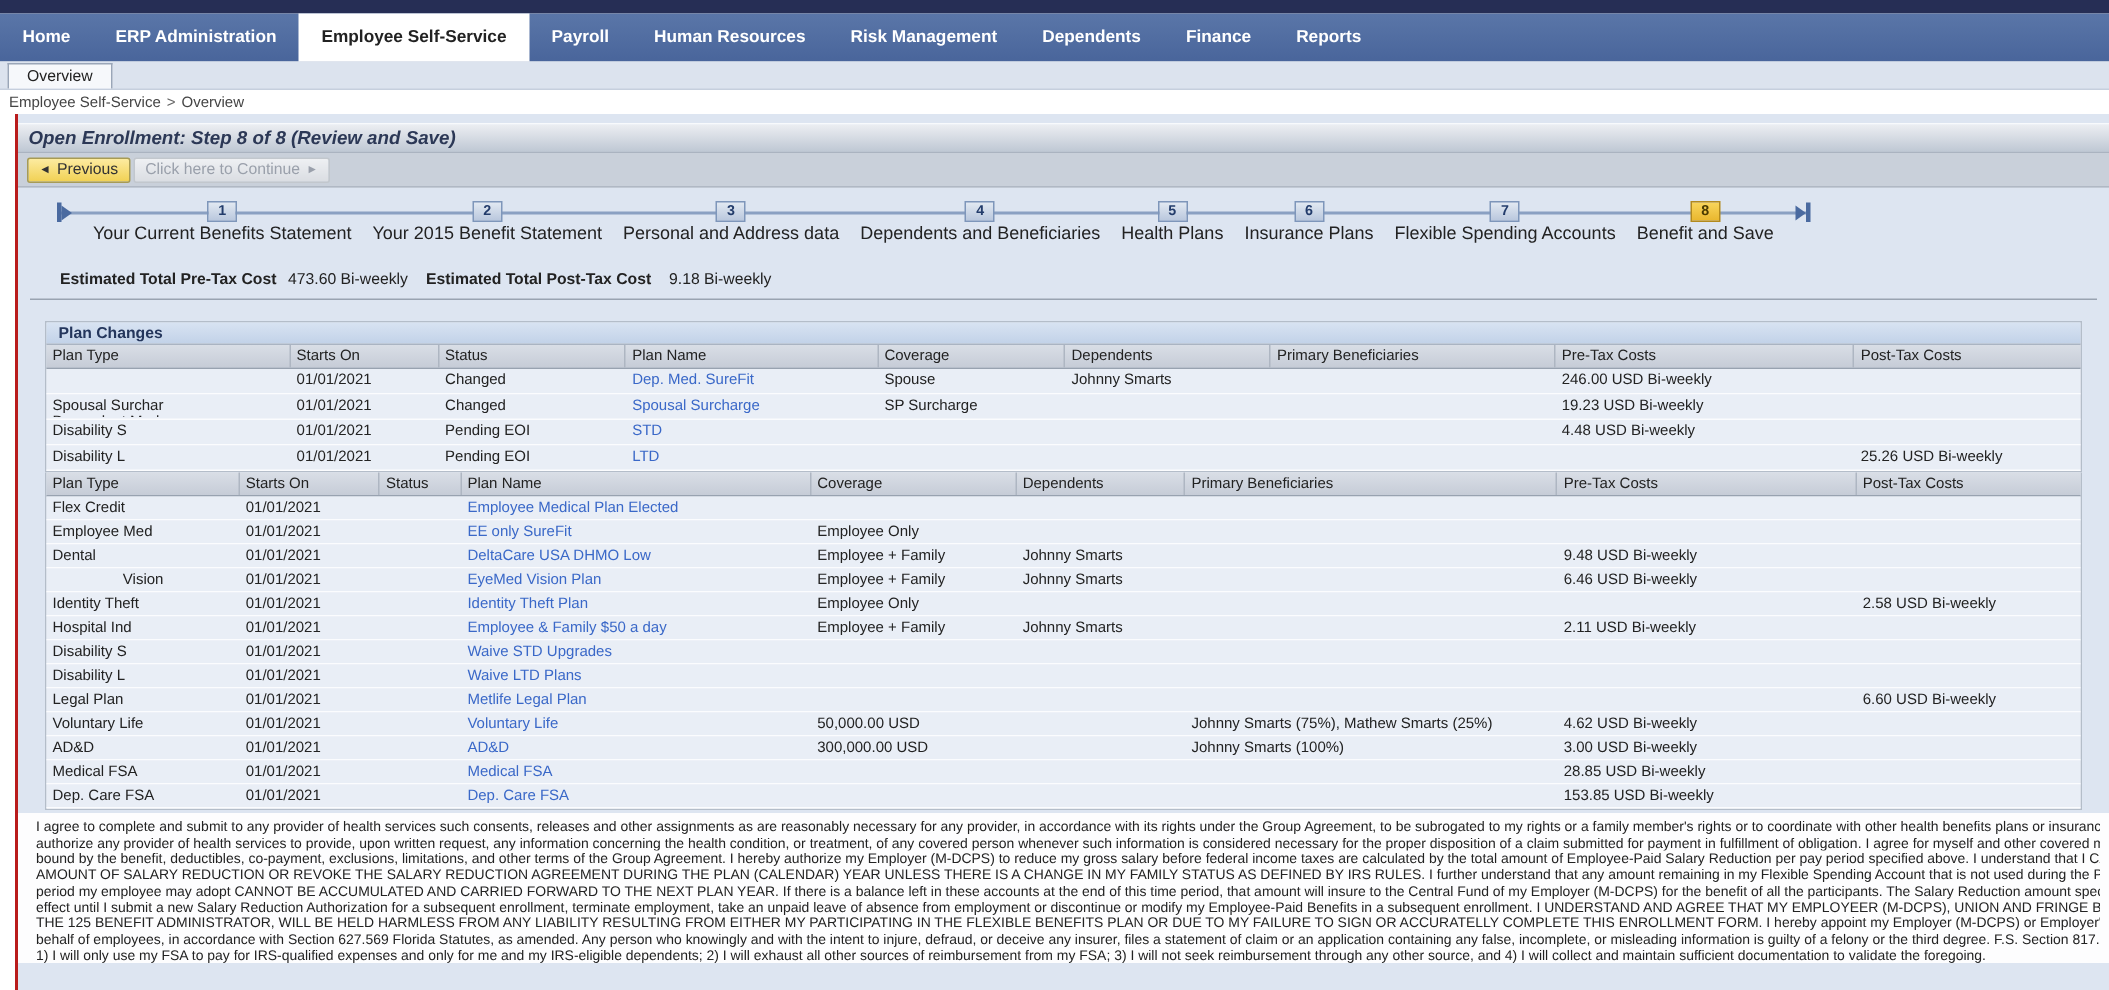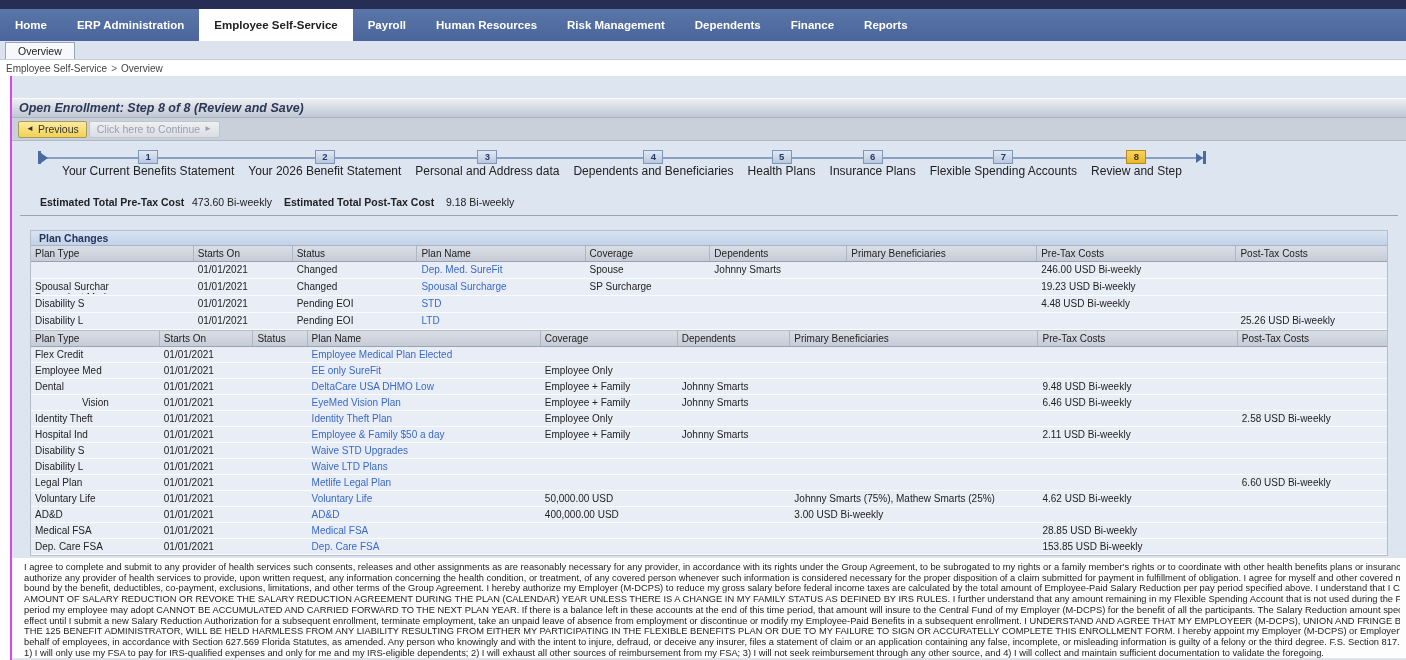--- a/index.html
+++ b/index.html
@@ -13,21 +13,21 @@
   .nav-tab.active { background: #fff; color: #222; }
   
   .subnav { height: 19px; background: #dce3ee; display: flex; align-items: flex-end; border-bottom: 1px solid #c6cfdd; }
   .subtab { background: #f6f8fb; border: 1px solid #9aa6b8; border-bottom: none; font-size: 10.5px; color: #222;
     padding: 2px 12px 2px 12px; margin-left: 5px; }
   
   .crumbbar { height: 16px; background: #fff; font-size: 10px; color: #444; padding-left: 6px; display: flex; align-items: center; }
   .bc-sep { margin: 0 4px; color: #666; }
   
   .page-body { background: #fff; padding-left: 10px; height: 584px; }
-  .content-frame { border-left: 2px solid #d946ef; background: #dde5f1; height: 100%; padding-top: 22px; overflow: hidden; }
+  .content-frame { border-left: 2px solid #b91c1c; background: #dde5f1; height: 100%; padding-top: 6px; overflow: hidden; }
   .titlebar { height: 20px; background: linear-gradient(#eceef2, #bfc8d4); border-top: 1px solid #f8fafc;
     border-bottom: 1px solid #aab3c0; display: flex; align-items: center; padding-left: 7px; }
   .titlebar span { font-size: 12.5px; font-weight: bold; font-style: italic; color: #2c3856; }
   .tray { height: 23px; background: #c9d0da; border-bottom: 1px solid #b0b8c4; display: flex; align-items: center; padding-left: 6px; gap: 2px; }
   .btn { font-size: 10.5px; height: 17px; display: inline-flex; align-items: center; gap: 4px; padding: 0 7px;
     border: 1px solid #97a0ab; border-radius: 2px; cursor: pointer; }
   .btn.prev { background: linear-gradient(#fcebA0, #f1d154); background: linear-gradient(#fceba0, #f1d154); color: #333; border-color: #a79b55; }
   .btn.cont { background: linear-gradient(#eef0f3, #dadde2); color: #9aa0ab; border-color: #c2c7cd; }
   .btn .arrow { font-size: 8px; line-height: 1; }
   
@@ -46,21 +46,21 @@
   .totals .lbl { font-weight: bold; }
   .totals .lbl1 { width: 152px; }
   .totals .val1 { width: 92px; }
   .totals .lbl2 { width: 162px; }
   .tot-rule { border: none; border-top: 1px solid #99a3b1; margin: 7px 8px 0 8px; }
   
   .tbl { margin: 14px 18px 0 18px; border: 1px solid #b4bdc9; background: #e9eef6; }
   .tbl + .tbl { margin-top: 0; border-top: none; }
   .t-title { height: 15px; background: linear-gradient(#d8e3f2, #c2d2e8); font-size: 10.5px; font-weight: bold; color: #24365c;
     padding: 1px 0 0 8px; border-bottom: 1px solid #aab4c2; }
-  .t-head { display: flex; height: 16px; background: linear-gradient(#d9dee6, #c6ccd7); border-bottom: 1px solid #98a2b0; }
+  .t-head { display: flex; height: 16px; background: linear-gradient(#d9dee6, #c6ccd7); border-bottom: 1px solid #98a2b0; justify-content: center; }
   .t-hcell { font-size: 10px; color: #222; padding: 2px 4px; border-right: 1px solid #aeb6c2; white-space: nowrap; overflow: hidden; }
   .t-hcell:last-child { border-right: none; }
   .t-row { display: flex; height: 17px; background: #e9eef6; border-bottom: 1px solid #fbfcfe; }
   .compact .t-row { height: 16px; }
   .t-cell { font-size: 10px; color: #222; padding: 2px 4px; white-space: nowrap; overflow: hidden; }
   .t-cell.link { color: #3a68c8; cursor: pointer; }
   
   .disclaimer { background: #fdfdfe; margin: 2px 0 0 0; padding: 4px 6px 0 12px; }
   .disc-line { font-size: 9.3px; line-height: 10.7px; color: #222; white-space: nowrap; overflow: hidden; }
 </style>
@@ -115,21 +115,21 @@
         <span class="bar"></span>
           <span class="tri-r"></span>
       </div>
 
       <div class="wz-step">
           <div class="wz-box">1</div>
           <div class="wz-label">Your Current Benefits Statement</div>
         </div>
         <div class="wz-step">
           <div class="wz-box">2</div>
-          <div class="wz-label">Your 2026 Benefit Statement</div>
+          <div class="wz-label">Your 2015 Benefit Statement</div>
         </div>
         <div class="wz-step">
           <div class="wz-box">3</div>
           <div class="wz-label">Personal and Address data</div>
         </div>
         <div class="wz-step">
           <div class="wz-box">4</div>
           <div class="wz-label">Dependents and Beneficiaries</div>
         </div>
         <div class="wz-step">
@@ -139,21 +139,21 @@
         <div class="wz-step">
           <div class="wz-box">6</div>
           <div class="wz-label">Insurance Plans</div>
         </div>
         <div class="wz-step">
           <div class="wz-box">7</div>
           <div class="wz-label">Flexible Spending Accounts</div>
         </div>
         <div class="wz-step">
           <div class="wz-box current">8</div>
-          <div class="wz-label">Review and Step</div>
+          <div class="wz-label">Benefit and Save</div>
         </div>
         <div class="wz-mark" id="wz-end">
         <span class="tri-r"></span>
           <span class="bar"></span>
       </div>
     </div>
 
     <div class="totals">
       <span class="lbl lbl1">Estimated Total Pre-Tax Cost</span>
       <span class="val1">473.60  Bi-weekly</span>
@@ -344,22 +344,23 @@
             <div class="t-cell" style="width: 8.3%;"></div>
             <div class="t-cell" style="width: 18.3%;">Johnny Smarts (75%), Mathew Smarts (25%)</div>
             <div class="t-cell" style="width: 14.7%;">4.62 USD Bi-weekly</div>
             <div class="t-cell" style="width: 11%;"></div>
           </div>
           <div class="t-row">
             <div class="t-cell" style="width: 9.5%;">AD&amp;D</div>
             <div class="t-cell" style="width: 6.9%;">01/01/2021</div>
             <div class="t-cell" style="width: 4%;"></div>
             <div class="t-cell link" style="width: 17.2%;">AD&amp;D</div>
-            <div class="t-cell" style="width: 10.1%;">400,000.00 USD</div>
-            <div class="t-cell" style="width: 8.3%;"></div>
+            <div class="t-cell" style="width: 10.1%;">300,000.00 USD</div>
+            <div class="t-cell" style="width: 8.3%;"></div>
+            <div class="t-cell" style="width: 18.3%;">Johnny Smarts (100%)</div>
             <div class="t-cell" style="width: 14.7%;">3.00 USD Bi-weekly</div>
             <div class="t-cell" style="width: 11%;"></div>
           </div>
           <div class="t-row">
             <div class="t-cell" style="width: 9.5%;">Medical FSA</div>
             <div class="t-cell" style="width: 6.9%;">01/01/2021</div>
             <div class="t-cell" style="width: 4%;"></div>
             <div class="t-cell link" style="width: 17.2%;">Medical FSA</div>
             <div class="t-cell" style="width: 10.1%;"></div>
             <div class="t-cell" style="width: 8.3%;"></div>

